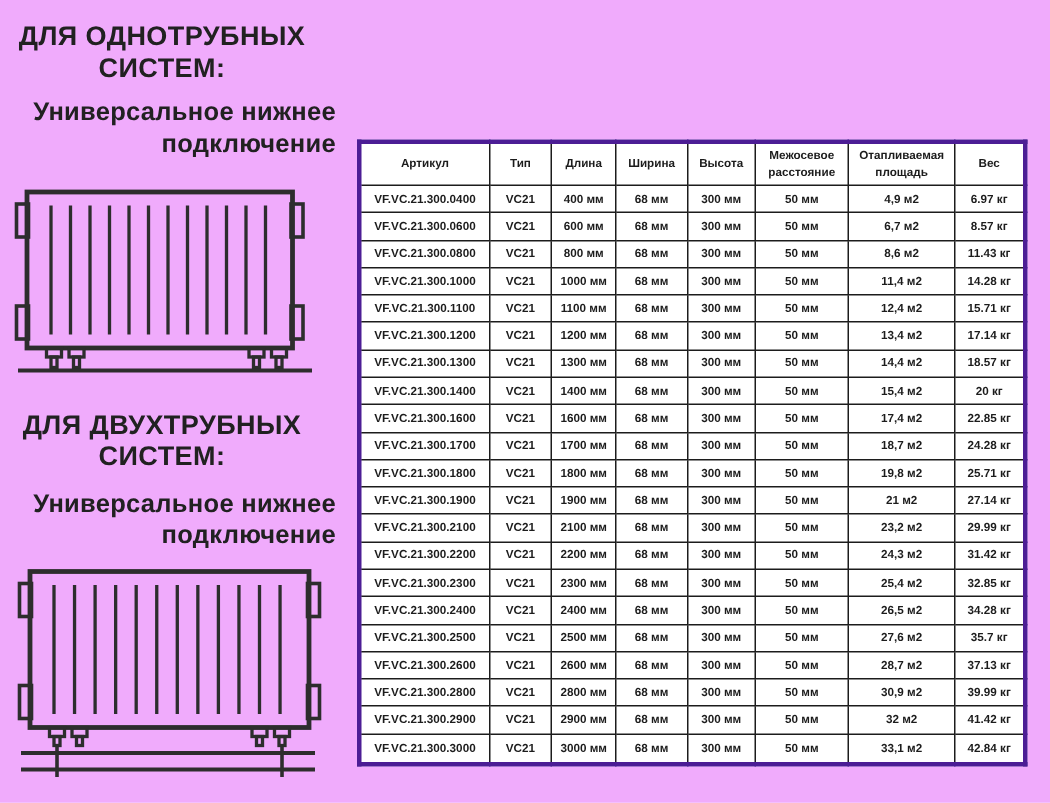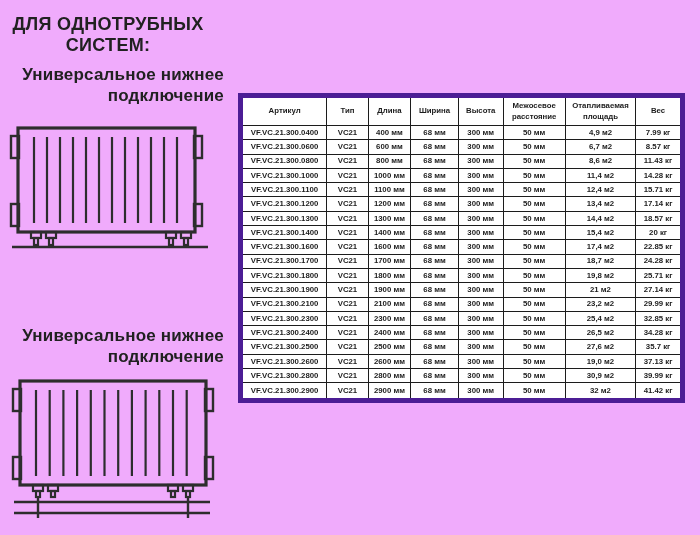--- a/index.html
+++ b/index.html
@@ -31,23 +31,23 @@
   #heading-2 { top:273px; }
   #sub-2     { top:325px; }
   .diagram { position:absolute; left:8px; }
   #diagram-1 { top:120px; }
   #diagram-2 { top:373px; }
   svg .ln { stroke:#2d2d2d; fill:none; }
 
   
   .spec-table {
     position:absolute; left:238px; top:93px;
-    width:447px; height:310px;
+    width:447px; height:418px;
     border-collapse:collapse; table-layout:fixed;
-    border:5px solid #4c1d95;
+    border:3px solid #4c1d95;
     background:#ffffff;
   }
   .spec-table th, .spec-table td {
     border:1.6px solid #1c1c1c;
     text-align:center; vertical-align:middle;
     padding:0 1px; font-weight:bold; color:#1c1c1c;
   }
   .spec-table th { font-size:7.8px; line-height:1.35; height:27px; }
   .spec-table td { font-size:7.8px; line-height:1; white-space:nowrap; overflow:hidden; }
 </style>
@@ -93,20 +93,21 @@
           <rect x="41" y="118" width="4" height="7"></rect>
         <rect x="158" y="112" width="10" height="6"></rect>
           <rect x="161" y="118" width="4" height="7"></rect>
         <rect x="173" y="112" width="10" height="6"></rect>
           <rect x="176" y="118" width="4" height="7"></rect>
       </g>
 
       <line class="ln" x1="4" y1="127" x2="200" y2="127" stroke-width="2.6"></line>
     </svg>
 
+    <div class="section-heading" id="heading-2">ДЛЯ ДВУХТРУБНЫХ СИСТЕМ:</div>
 
     <div class="section-sub" id="sub-2">Универсальное нижнее подключение</div>
 
     <svg class="diagram" id="diagram-2" width="212" height="152" viewBox="0 0 212 152">
 
       <rect class="ln" x="5" y="16" width="8" height="22" stroke-width="2.4"></rect>
       <rect class="ln" x="5" y="84" width="8" height="22" stroke-width="2.4"></rect>
       <rect class="ln" x="197" y="16" width="8" height="22" stroke-width="2.4"></rect>
       <rect class="ln" x="197" y="84" width="8" height="22" stroke-width="2.4"></rect>
 
@@ -171,21 +172,21 @@
     </thead>
     <tbody>
         <tr>
           <td>VF.VC.21.300.0400</td>
           <td>VC21</td>
           <td>400 мм</td>
           <td>68 мм</td>
           <td>300 мм</td>
           <td>50 мм</td>
           <td>4,9 м2</td>
-          <td>7.99 кг</td>
+          <td>6.97 кг</td>
         </tr>
         <tr>
           <td>VF.VC.21.300.0600</td>
           <td>VC21</td>
           <td>600 мм</td>
           <td>68 мм</td>
           <td>300 мм</td>
           <td>50 мм</td>
           <td>6,7 м2</td>
           <td>8.57 кг</td>
@@ -294,20 +295,30 @@
           <td>VF.VC.21.300.2100</td>
           <td>VC21</td>
           <td>2100 мм</td>
           <td>68 мм</td>
           <td>300 мм</td>
           <td>50 мм</td>
           <td>23,2 м2</td>
           <td>29.99 кг</td>
         </tr>
         <tr>
+          <td>VF.VC.21.300.2200</td>
+          <td>VC21</td>
+          <td>2200 мм</td>
+          <td>68 мм</td>
+          <td>300 мм</td>
+          <td>50 мм</td>
+          <td>24,3 м2</td>
+          <td>31.42 кг</td>
+        </tr>
+        <tr>
           <td>VF.VC.21.300.2300</td>
           <td>VC21</td>
           <td>2300 мм</td>
           <td>68 мм</td>
           <td>300 мм</td>
           <td>50 мм</td>
           <td>25,4 м2</td>
           <td>32.85 кг</td>
         </tr>
         <tr>
@@ -330,21 +341,21 @@
           <td>27,6 м2</td>
           <td>35.7 кг</td>
         </tr>
         <tr>
           <td>VF.VC.21.300.2600</td>
           <td>VC21</td>
           <td>2600 мм</td>
           <td>68 мм</td>
           <td>300 мм</td>
           <td>50 мм</td>
-          <td>19,0 м2</td>
+          <td>28,7 м2</td>
           <td>37.13 кг</td>
         </tr>
         <tr>
           <td>VF.VC.21.300.2800</td>
           <td>VC21</td>
           <td>2800 мм</td>
           <td>68 мм</td>
           <td>300 мм</td>
           <td>50 мм</td>
           <td>30,9 м2</td>
@@ -353,16 +364,26 @@
         <tr>
           <td>VF.VC.21.300.2900</td>
           <td>VC21</td>
           <td>2900 мм</td>
           <td>68 мм</td>
           <td>300 мм</td>
           <td>50 мм</td>
           <td>32 м2</td>
           <td>41.42 кг</td>
         </tr>
+        <tr>
+          <td>VF.VC.21.300.3000</td>
+          <td>VC21</td>
+          <td>3000 мм</td>
+          <td>68 мм</td>
+          <td>300 мм</td>
+          <td>50 мм</td>
+          <td>33,1 м2</td>
+          <td>42.84 кг</td>
+        </tr>
       </tbody>
   </table>
 
 </div>
 
 </body></html>

